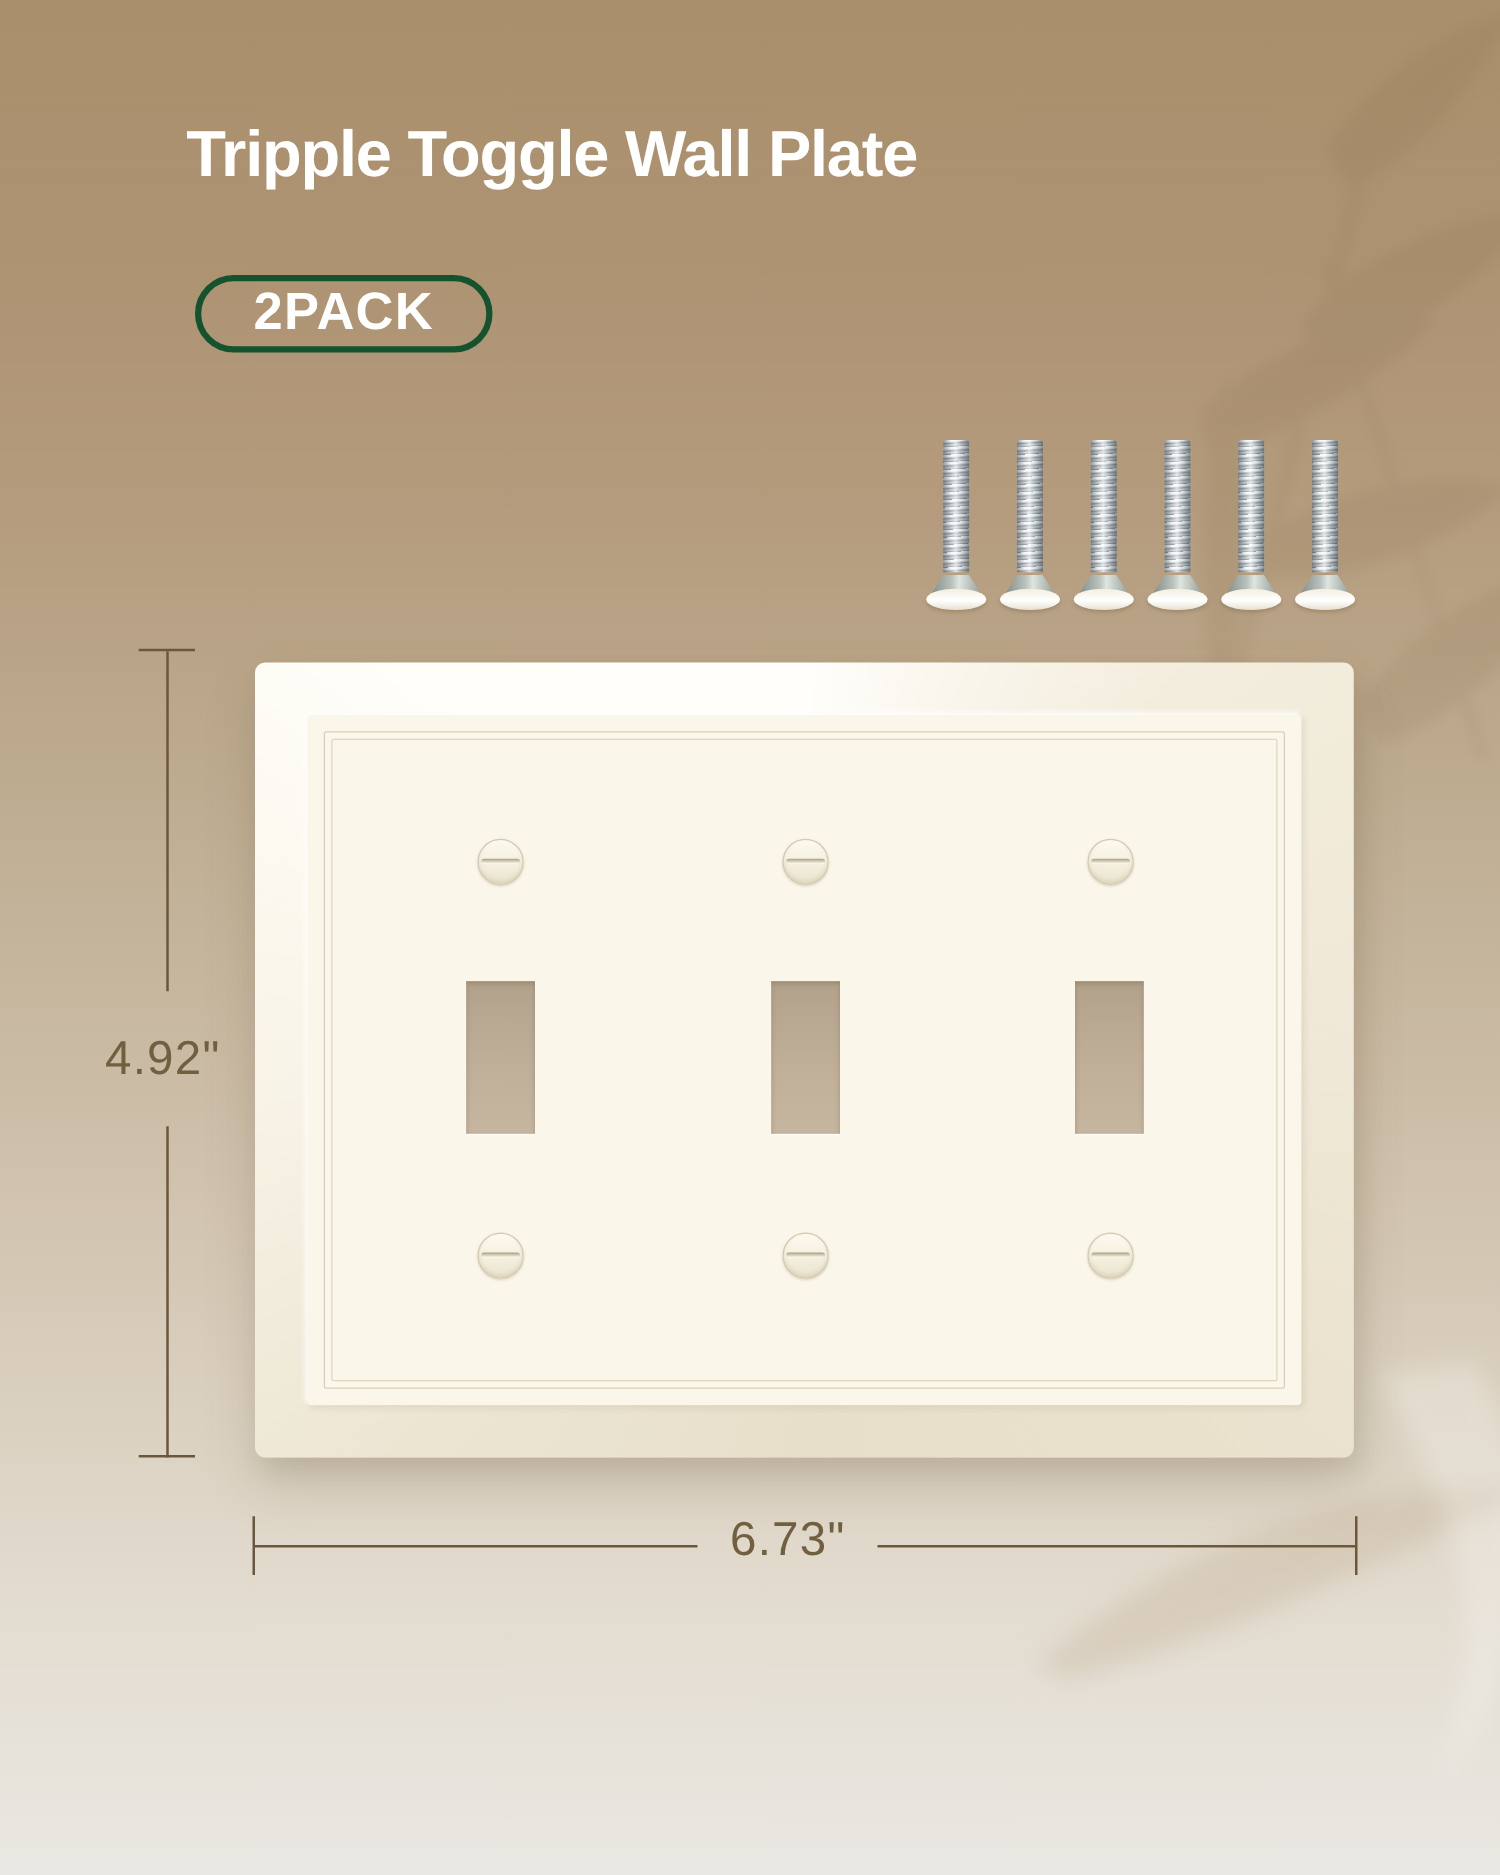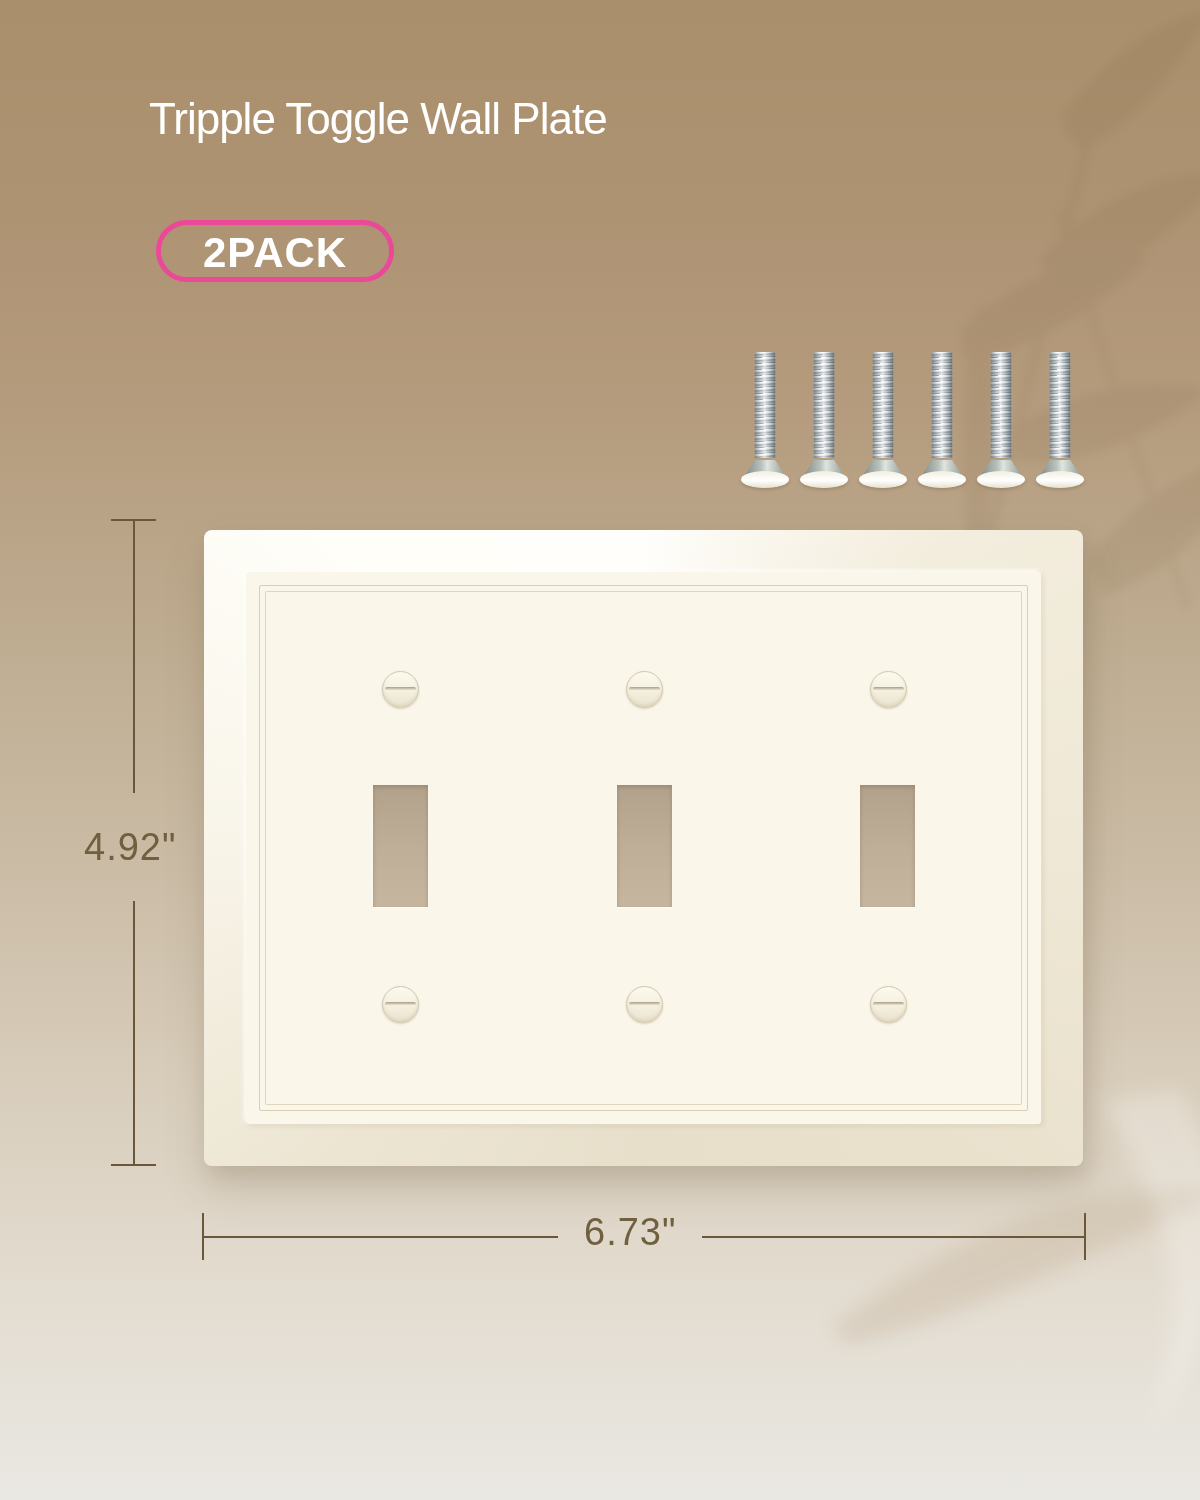--- a/index.html
+++ b/index.html
@@ -12,27 +12,27 @@
       #e3dcd0 86%, #eae8e3 100%);
   }
   .abs{position:absolute;}
 
   
   #watermark{position:absolute;inset:0;pointer-events:none;}
 
   
   .title{
     left:149px;top:94px;width:900px;
-    font-size:44px;font-weight:400;letter-spacing:-1px;
+    font-size:52px;font-weight:700;letter-spacing:-1px;
     color:#ffffff;white-space:nowrap;
   }
   .badge{
     left:156px;top:220px;width:238px;height:62px;box-sizing:border-box;
-    border:5px solid #ec4899;border-radius:34px;
-    display:flex;align-items:flex-end;justify-content:center;
+    border:5px solid #14532d;border-radius:34px;
+    display:flex;align-items:flex-start;justify-content:center;
   }
   .badge span{
     color:#ffffff;font-size:42px;font-weight:700;letter-spacing:1px;
   }
 
   
   .screw-row{left:741px;top:352px;height:136px;display:flex;gap:11px;}
   .screw{position:relative;width:48px;height:136px;}
   .screw .shaft{
     position:absolute;left:50%;top:0;transform:translateX(-50%);

